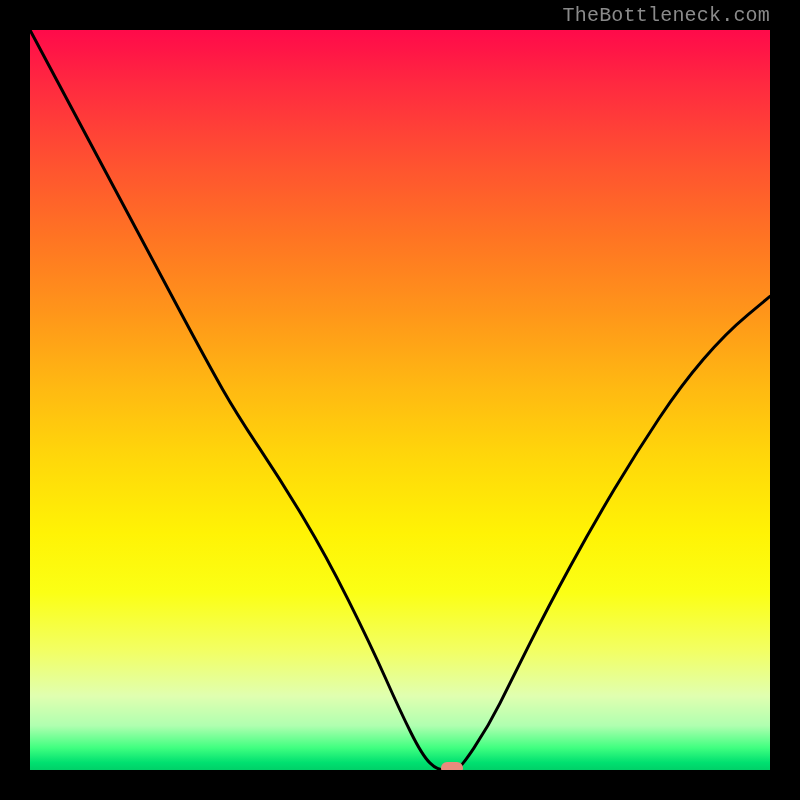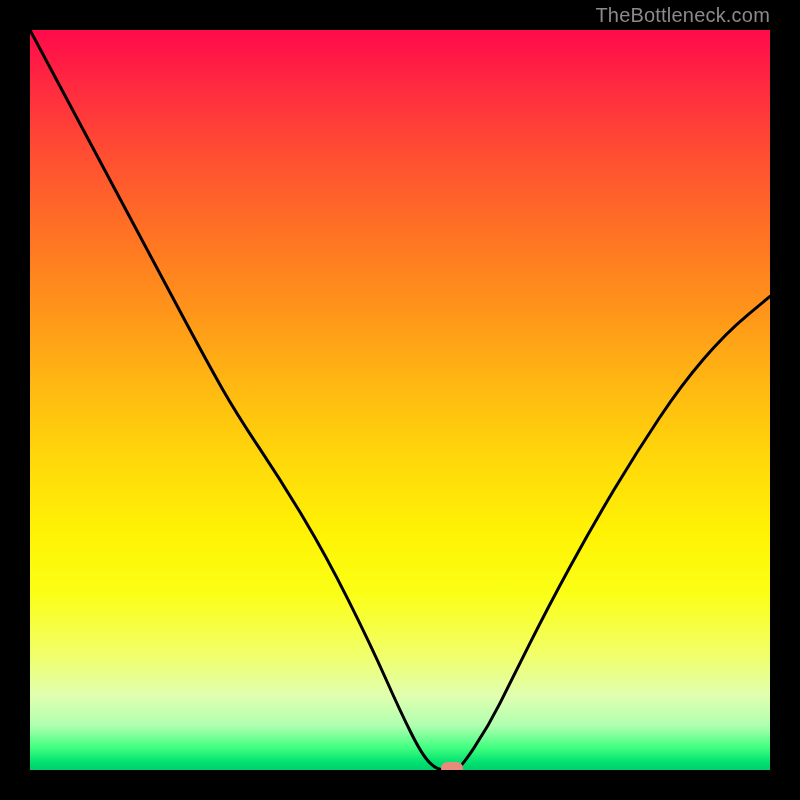--- a/index.html
+++ b/index.html
@@ -60,20 +60,21 @@
     height: 740px;
     pointer-events: none;
   }
   .watermark {
     position: absolute;
     top: 4px;
     right: 30px;
     color: #8a8a8a;
     font-size: 20px;
     letter-spacing: 0.2px;
+    font-family: Liberation Mono, monospace;
   }
   .marker {
     position: absolute;
     width: 22px;
     height: 12px;
     background: #e88b7d;
     border-radius: 6px;
   }
 </style>
 </head>

